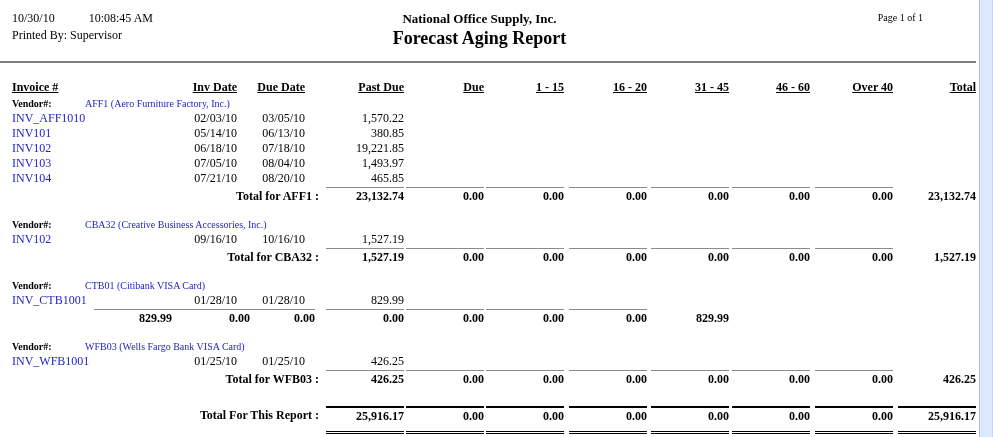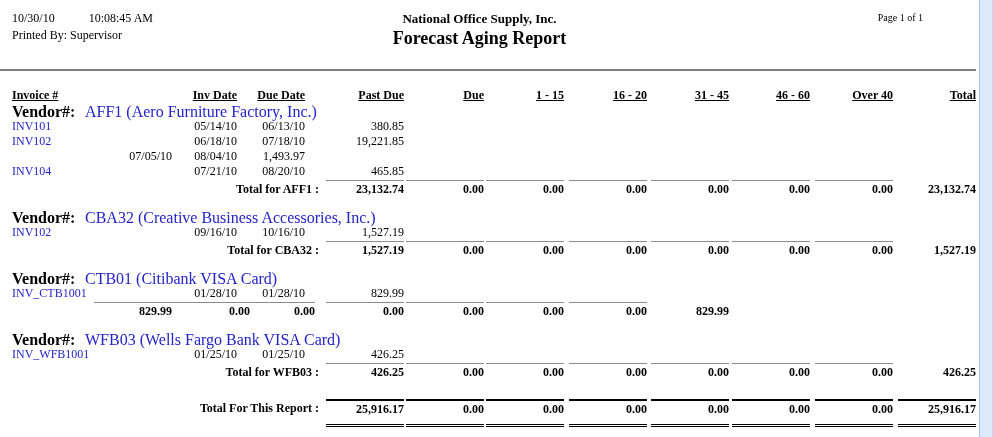--- a/index.html
+++ b/index.html
@@ -2,40 +2,40 @@
 <html style="--blue: #2323cb;"><head>
 <meta charset="utf-8">
 <style>
   * { margin:0; padding:0; box-sizing:border-box; }
   html,body { width:993px; height:437px; background:#ffffff; overflow:hidden;
     font-family:"Liberation Serif", serif; color:#000; }
   :root { --blue:#2323cb; --rule:#7f7f7f; }
 
   
   .page-header { position:relative; width:976px; margin-left:0; padding:10px 0 0 0;
-    border-bottom:2px solid var(--rule); height:71px; }
+    border-bottom:2px solid var(--rule); height:63px; }
   .ph-left { position:absolute; left:12px; top:10px; font-size:12px; line-height:17px; }
   .ph-left .dt { display:flex; gap:34px; }
   .ph-center { position:absolute; left:0; right:17px; top:10px; text-align:center; }
   .ph-company { font-size:13px; font-weight:bold; line-height:17px; }
   .ph-title { font-size:18px; font-weight:bold; line-height:22px; }
   .ph-right { position:absolute; right:53px; top:12px; font-size:10px; }
 
   
   .report { margin-left:8px; width:968px;margin-top:16px; }
   .grid-row { display:grid;
     grid-template-columns:164px 65px 68px 99px 80px 80px 83px 82px 81px 83px 83px; }
   .c { font-size:12px; line-height:15px; white-space:nowrap; }
   .rt { text-align:right; }
   .col-headers { margin-top:13px; }
   .col-headers .c { font-weight:bold; text-decoration:underline; line-height:17px; }
   .link { color:var(--blue); cursor:pointer; }
   .inv-cell { padding-left:4px; }
 
-  .vendor-row { display:flex; font-size:16px; line-height:15px;align-items:center; }
+  .vendor-row { display:flex; font-size:10px; line-height:15px;align-items:center; }
   .vendor-label { width:77px; font-weight:bold; padding-left:4px; }
   .vendor-group { margin-top:0; }
   .vendor-group + .vendor-group { margin-top:13px; }
 
   .total-row { margin-top:1px; }
   .total-row .label { grid-column:1/4; text-align:right; font-weight:bold;
     font-size:12px; line-height:16px; margin-right:-14px; padding-top:1px; }
   .tcol { font-size:12px; line-height:15px; font-weight:bold; }
   .tline { width:78px; margin-left:auto; text-align:right; border-top:1px solid #8c8c8c;
     padding-top:1px; }
@@ -81,32 +81,39 @@
       <div class="c rt">Over 40</div>
       <div class="c rt">Total</div>
     </div>
   <div>
       <div class="vendor-group">
         <div class="vendor-row">
           <div class="vendor-label">Vendor#:</div>
           <div class="link">AFF1 (Aero Furniture Factory, Inc.)</div>
         </div>
         <div class="grid-row">
+          <div class="c link inv-cell">INV_AFF1010</div>
+          <div class="c rt">02/03/10</div>
+          <div class="c rt">03/05/10</div>
+          <div class="c rt">1,570.22</div>
+        </div>
+        <div class="grid-row">
           <div class="c link inv-cell">INV101</div>
           <div class="c rt">05/14/10</div>
           <div class="c rt">06/13/10</div>
           <div class="c rt">380.85</div>
         </div>
         <div class="grid-row">
           <div class="c link inv-cell">INV102</div>
           <div class="c rt">06/18/10</div>
           <div class="c rt">07/18/10</div>
           <div class="c rt">19,221.85</div>
         </div>
         <div class="grid-row">
+          <div class="c link inv-cell">INV103</div>
           <div class="c rt">07/05/10</div>
           <div class="c rt">08/04/10</div>
           <div class="c rt">1,493.97</div>
         </div>
         <div class="grid-row">
           <div class="c link inv-cell">INV104</div>
           <div class="c rt">07/21/10</div>
           <div class="c rt">08/20/10</div>
           <div class="c rt">465.85</div>
         </div>

